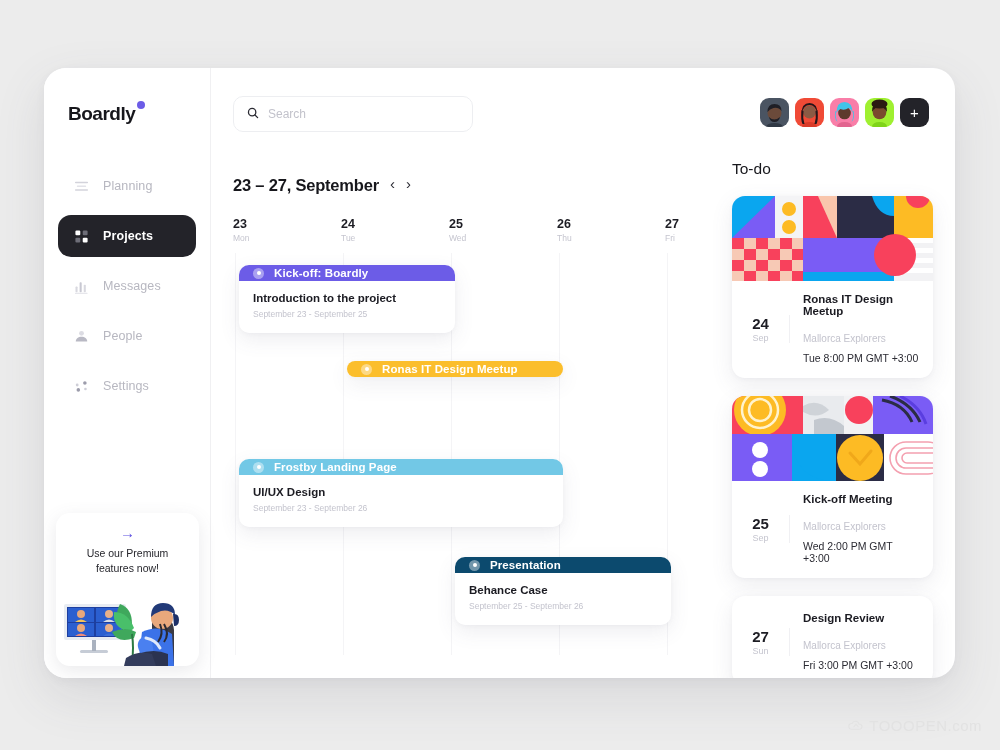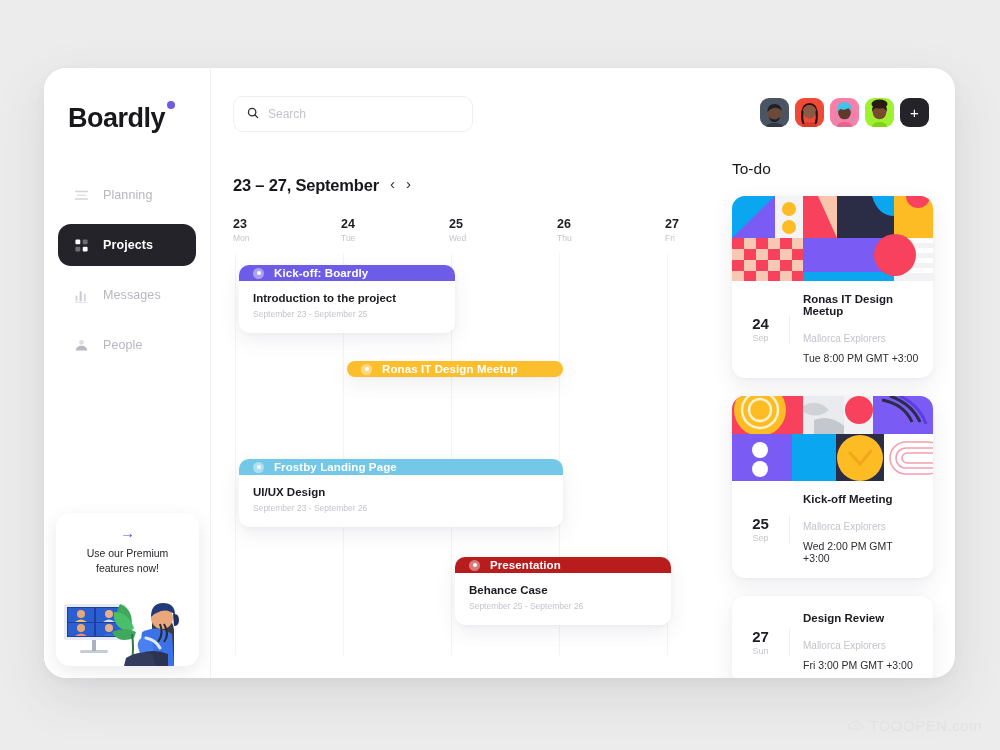--- a/index.html
+++ b/index.html
@@ -29,21 +29,21 @@
     width: 167px; flex: 0 0 167px;
     border-right: 1px solid #f0f0f2;
     padding: 30px 0 0 0;
     position: relative;
     background: #fff;
   }
   .brand {
     position: relative;
     display: inline-block;
     margin: 5px 0 0 24px;
-    font-size: 27px;
+    font-size: 19px;
     font-weight: bold;
     letter-spacing: -0.5px;
     color: #17171c;
   }
   .brand-dot {
     position: absolute;
     right: -10px; top: -2px;
     width: 8px; height: 8px;
     border-radius: 50%;
     background: #6C5CE7;
@@ -283,20 +283,31 @@
         <div class="nav-item">
           <span class="nav-icon">
             <svg viewBox="0 0 16 16" width="15" height="15">
               <circle cx="8" cy="4.6" r="2.6" fill="#dcdce3"></circle>
               <path d="M1.9 13.4 C1.9 10.1 4.6 8.2 8 8.2 C11.4 8.2 14.1 10.1 14.1 13.4 Z" fill="#b9b9c4"></path>
             </svg>
           </span>
           <span class="label">People</span>
         </div>
 
+        <div class="nav-item">
+          <span class="nav-icon">
+            <svg viewBox="0 0 16 16" width="15" height="15">
+              <circle cx="3.4" cy="6.4" r="1.5" fill="#cfcfd8"></circle>
+              <circle cx="11.6" cy="4.2" r="1.9" fill="#9c9cab"></circle>
+              <circle cx="4.6" cy="11.6" r="1.9" fill="#9c9cab"></circle>
+              <circle cx="12.2" cy="10.6" r="1.4" fill="#cfcfd8"></circle>
+            </svg>
+          </span>
+          <span class="label">Settings</span>
+        </div>
       </nav>
 
       
       <div class="promo">
         <div class="promo-arrow">→</div>
         <div class="promo-text">
           <div>Use our Premium</div>
           <div>features now!</div>
         </div>
         <svg class="promo-art" viewBox="0 0 143 78">
@@ -423,21 +434,21 @@
                 </span>
               <span class="evt-title">Frostby Landing Page</span>
             </div>
             <div class="evt-body">
               <div class="evt-sub">UI/UX Design</div>
               <div class="evt-range">September 23 - September 26</div>
             </div>
           </div>
 
           <div class="evt" style="left:222px; top:340px; width:216px;">
-            <div class="evt-head" style="background: #b91c1c;">
+            <div class="evt-head" style="background: #0c4a6e;">
               <span class="evt-dot">
                   <i></i>
                 </span>
               <span class="evt-title">Presentation</span>
             </div>
             <div class="evt-body">
               <div class="evt-sub">Behance Case</div>
               <div class="evt-range">September 25 - September 26</div>
             </div>
           </div>

